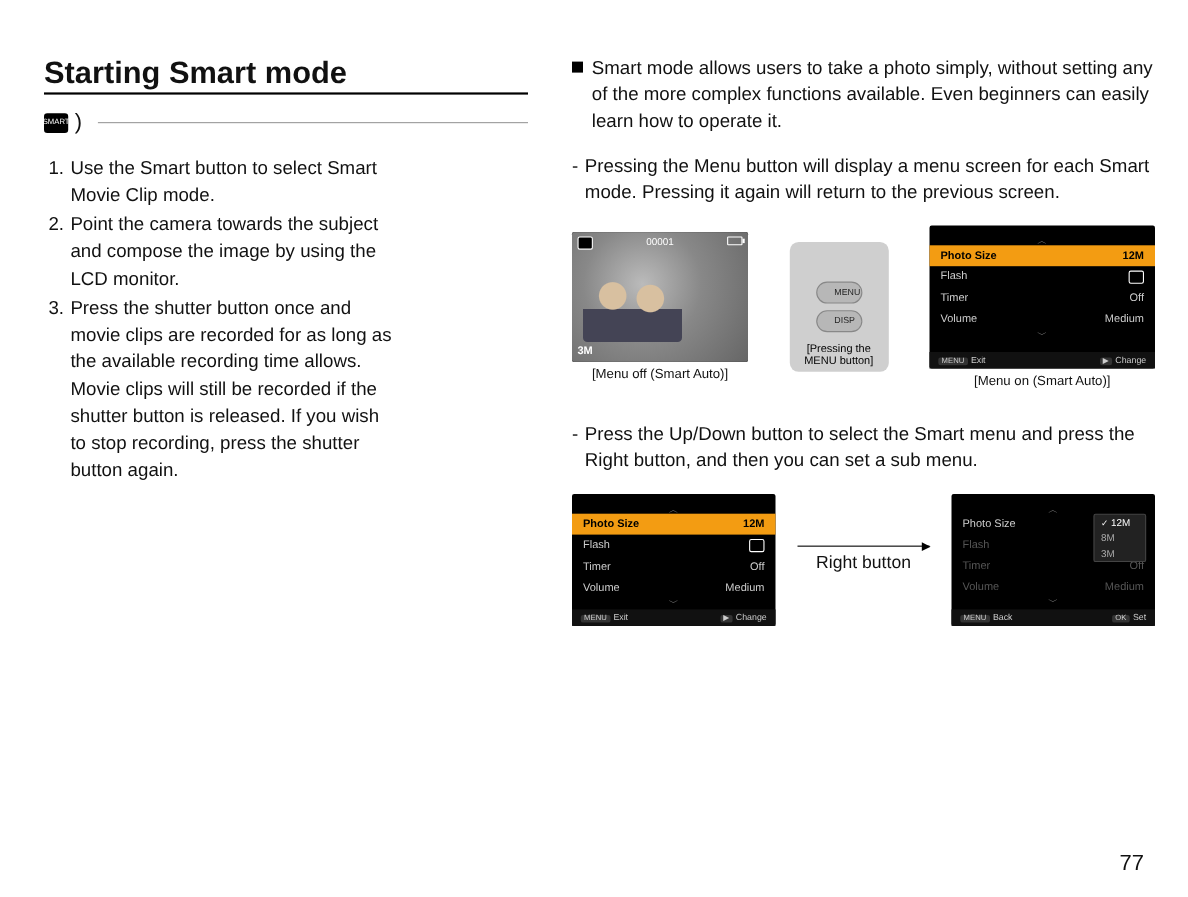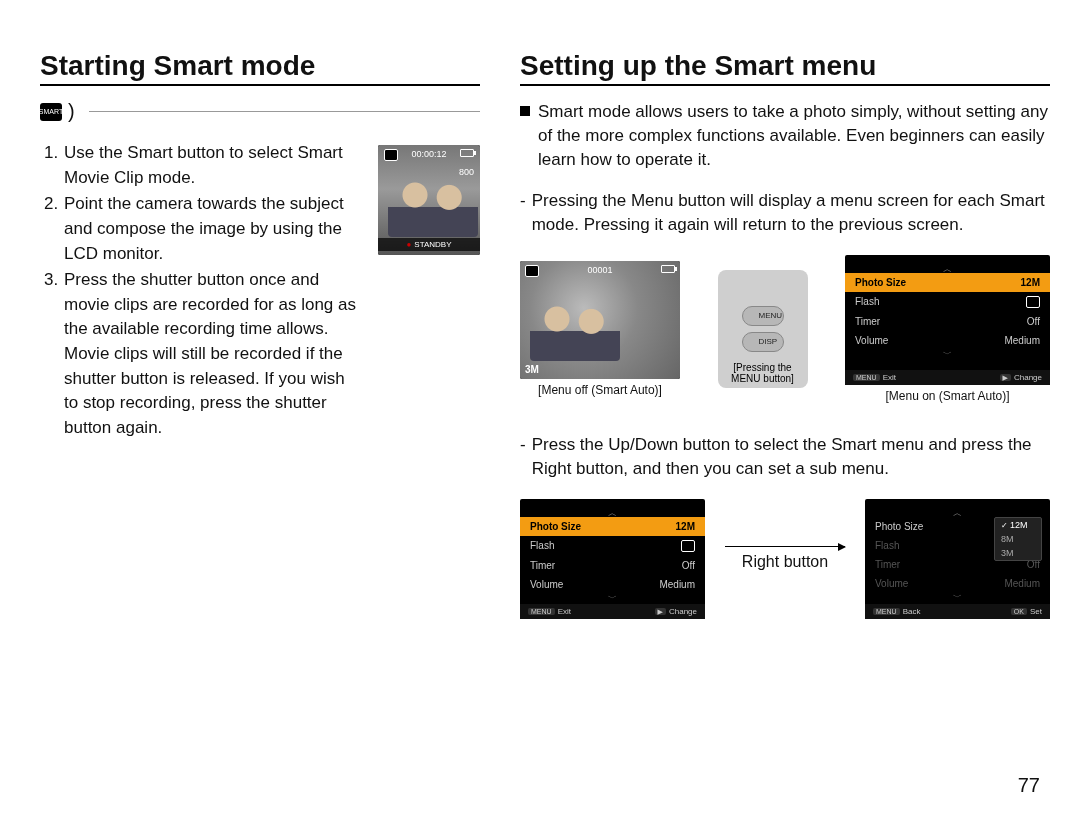--- a/index.html
+++ b/index.html
@@ -121,40 +121,24 @@
           </li>
         <li>
             <span class="num">2.</span>
             <span>Point the camera towards the subject and compose the image by using the LCD monitor.</span>
           </li>
         <li>
             <span class="num">3.</span>
             <span>Press the shutter button once and movie clips are recorded for as long as the available recording time allows. Movie clips will still be recorded if the shutter button is released. If you wish to stop recording, press the shutter button again.</span>
           </li>
       </ol>
-      <div class="lcd lcd-movie">
-        <div class="scene"></div>
-        <div class="people"></div>
-        <div class="overlay">
-          <div class="top">
-            <span class="smart-icon"></span>
-            <span>00:00:12</span>
-            <span class="battery"></span>
-          </div>
-          <div class="right-info">
-            <div>800</div>
-          </div>
-          <div class="standby">STANDBY</div>
-        </div>
-      </div>
     </div>
   </div>
 
   <div class="col">
-    <h1>Setting up the Smart menu</h1>
     <div class="para">
       <span class="bullet"></span>
       <span>Smart mode allows users to take a photo simply, without setting any of the more complex functions available. Even beginners can easily learn how to operate it.</span>
     </div>
     <div class="para">
       <span class="dash">-</span>
       <span>Pressing the Menu button will display a menu screen for each Smart mode. Pressing it again will return to the previous screen.</span>
     </div>
 
     <div class="photo-row">

